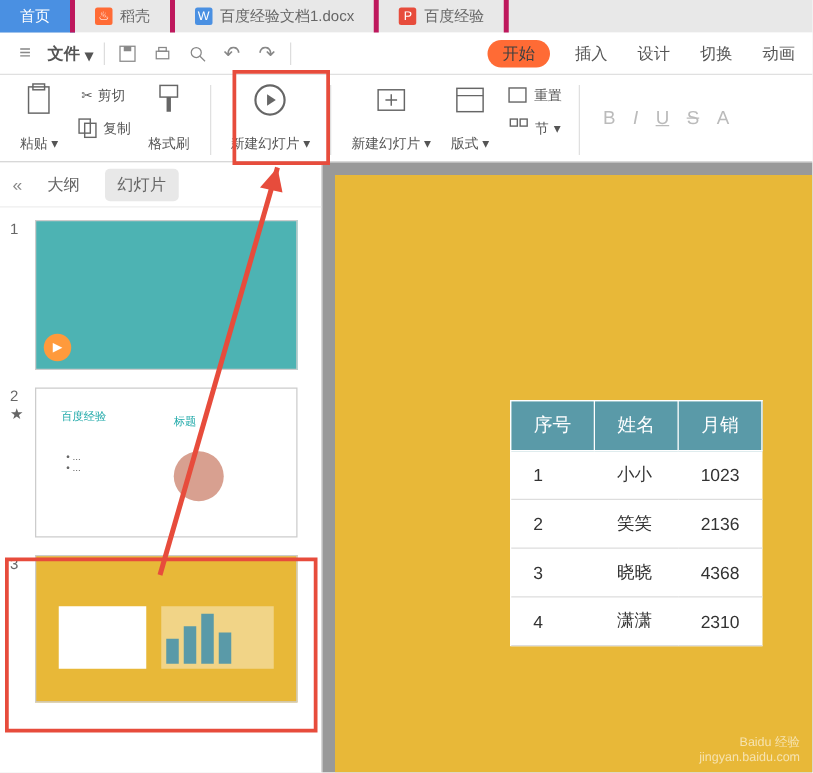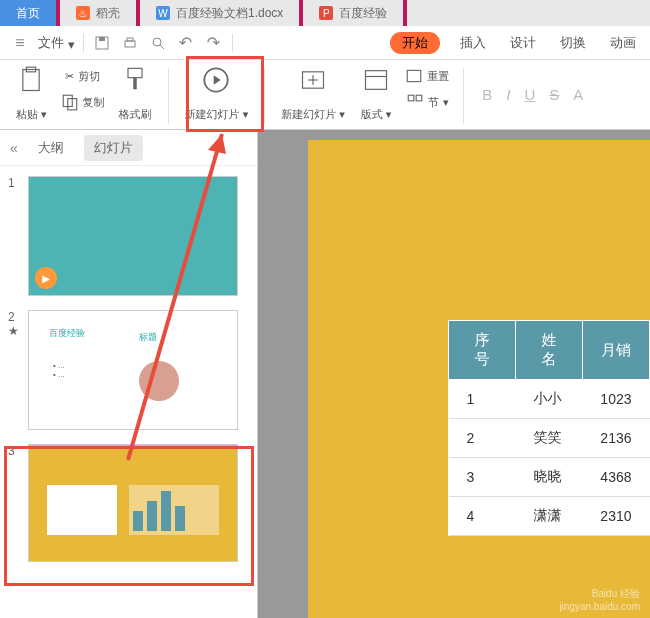--- a/index.html
+++ b/index.html
@@ -7,26 +7,26 @@
 
 .tabs { display: flex; height: 26px; background: #e8e8e8; }
 .tab { display: flex; align-items: center; padding: 0 16px; font-size: 12px; color: #666; gap: 6px; border-right: 4px solid #be185d; }
 .tab.active { background: #4a90e2; color: #fff; }
 .tab-icon { width: 14px; height: 14px; display: inline-flex; align-items: center; justify-content: center; border-radius: 2px; font-size: 10px; }
 .icon-orange { background: #ff6b35; color: #fff; }
 .icon-blue { background: #4a90e2; color: #fff; }
 .icon-red { background: #e74c3c; color: #fff; }
 
 .toolbar { display: flex; align-items: center; height: 34px; background: #fff; border-bottom: 1px solid #e0e0e0; padding: 0 10px; gap: 8px; }
-.file-menu { display: flex; align-items: flex-end; gap: 4px; font-size: 13px; color: #555; }
+.file-menu { display: flex; align-items: flex-end; gap: 4px; font-size: 13px; color: #555; font-weight: bold; }
 .tool-icon { width: 20px; height: 20px; color: #888; display: inline-flex; align-items: center; justify-content: center; }
 .sep { width: 1px; height: 18px; background: #ddd; }
 .menu-items { display: flex; gap: 16px; margin-left: auto; font-size: 13px; color: #555; }
 .menu-item { padding: 2px 4px; }
-.menu-item.active { background: #ff6b35; color: #000000; border-radius: 12px; padding: 2px 12px; text-align: center; }
+.menu-item.active { background: #ff6b35; color: #404040; border-radius: 12px; padding: 2px 12px; text-align: center; }
 
 .ribbon { display: flex; height: 70px; background: #fff; border-bottom: 1px solid #ccc; padding: 4px 10px; gap: 8px; }
 .ribbon-group { display: flex; gap: 4px; align-items: flex-start; }
 .ribbon-btn { display: flex; flex-direction: column; align-items: center; justify-content: center; padding: 2px 6px; font-size: 11px; color: #555; gap: 2px; min-width: 40px; }
 .ribbon-btn.tall { height: 60px; justify-content: space-between; }
 .ribbon-btn.small { flex-direction: row; height: 24px; gap: 4px; padding: 0 4px; }
 .ribbon-col { display: flex; flex-direction: column; gap: 2px; }
 .ribbon-icon { width: 18px; height: 18px; color: #666; }
 .ribbon-icon.big { width: 28px; height: 28px; }
 .ribbon-sep { width: 1px; height: 56px; background: #e0e0e0; margin: 4px 2px; }
@@ -43,21 +43,21 @@
 .thumbs { padding: 10px 8px; }
 .thumb-row { display: flex; align-items: flex-start; gap: 8px; margin-bottom: 14px; }
 .thumb-num { font-size: 12px; color: #666; width: 12px; }
 .thumb { width: 210px; height: 120px; border: 1px solid #ccc; position: relative; }
 .thumb.t1 { background: #4db3b3; }
 .thumb.t2 { background: #fff; }
 .thumb.t3 { background: #e8b838; height: 118px; }
 .play-icon { position: absolute; bottom: 6px; left: 6px; width: 22px; height: 22px; background: #ff9a3c; border-radius: 50%; display: flex; align-items: center; justify-content: center; color: #fff; font-size: 10px; }
 
 .canvas { flex: 1; background: #999; position: relative; overflow: hidden; }
-.slide { position: absolute; left: 10px; top: 10px; right: 0; bottom: 0; background: #e8b838; margin-left: 40px; }
+.slide { position: absolute; left: 10px; top: 10px; right: 0; bottom: 0; background: #e8b838; }
 .data-table { position: absolute; top: 180px; left: 140px; border-collapse: collapse; background: #fff; }
 .data-table th { background: #5a9aa8; color: #fff; padding: 10px 18px; font-size: 15px; font-weight: normal; border: 1px solid #fff; }
 .data-table td { padding: 10px 18px; font-size: 14px; color: #333; border-bottom: 1px solid #ddd; }
 
 .watermark { position: absolute; bottom: 6px; right: 10px; font-size: 10px; color: rgba(255,255,255,0.6); text-align: right; }
 .arrow { position: absolute; pointer-events: none; }
 
 svg { display: block; }
 </style>
 </head>

